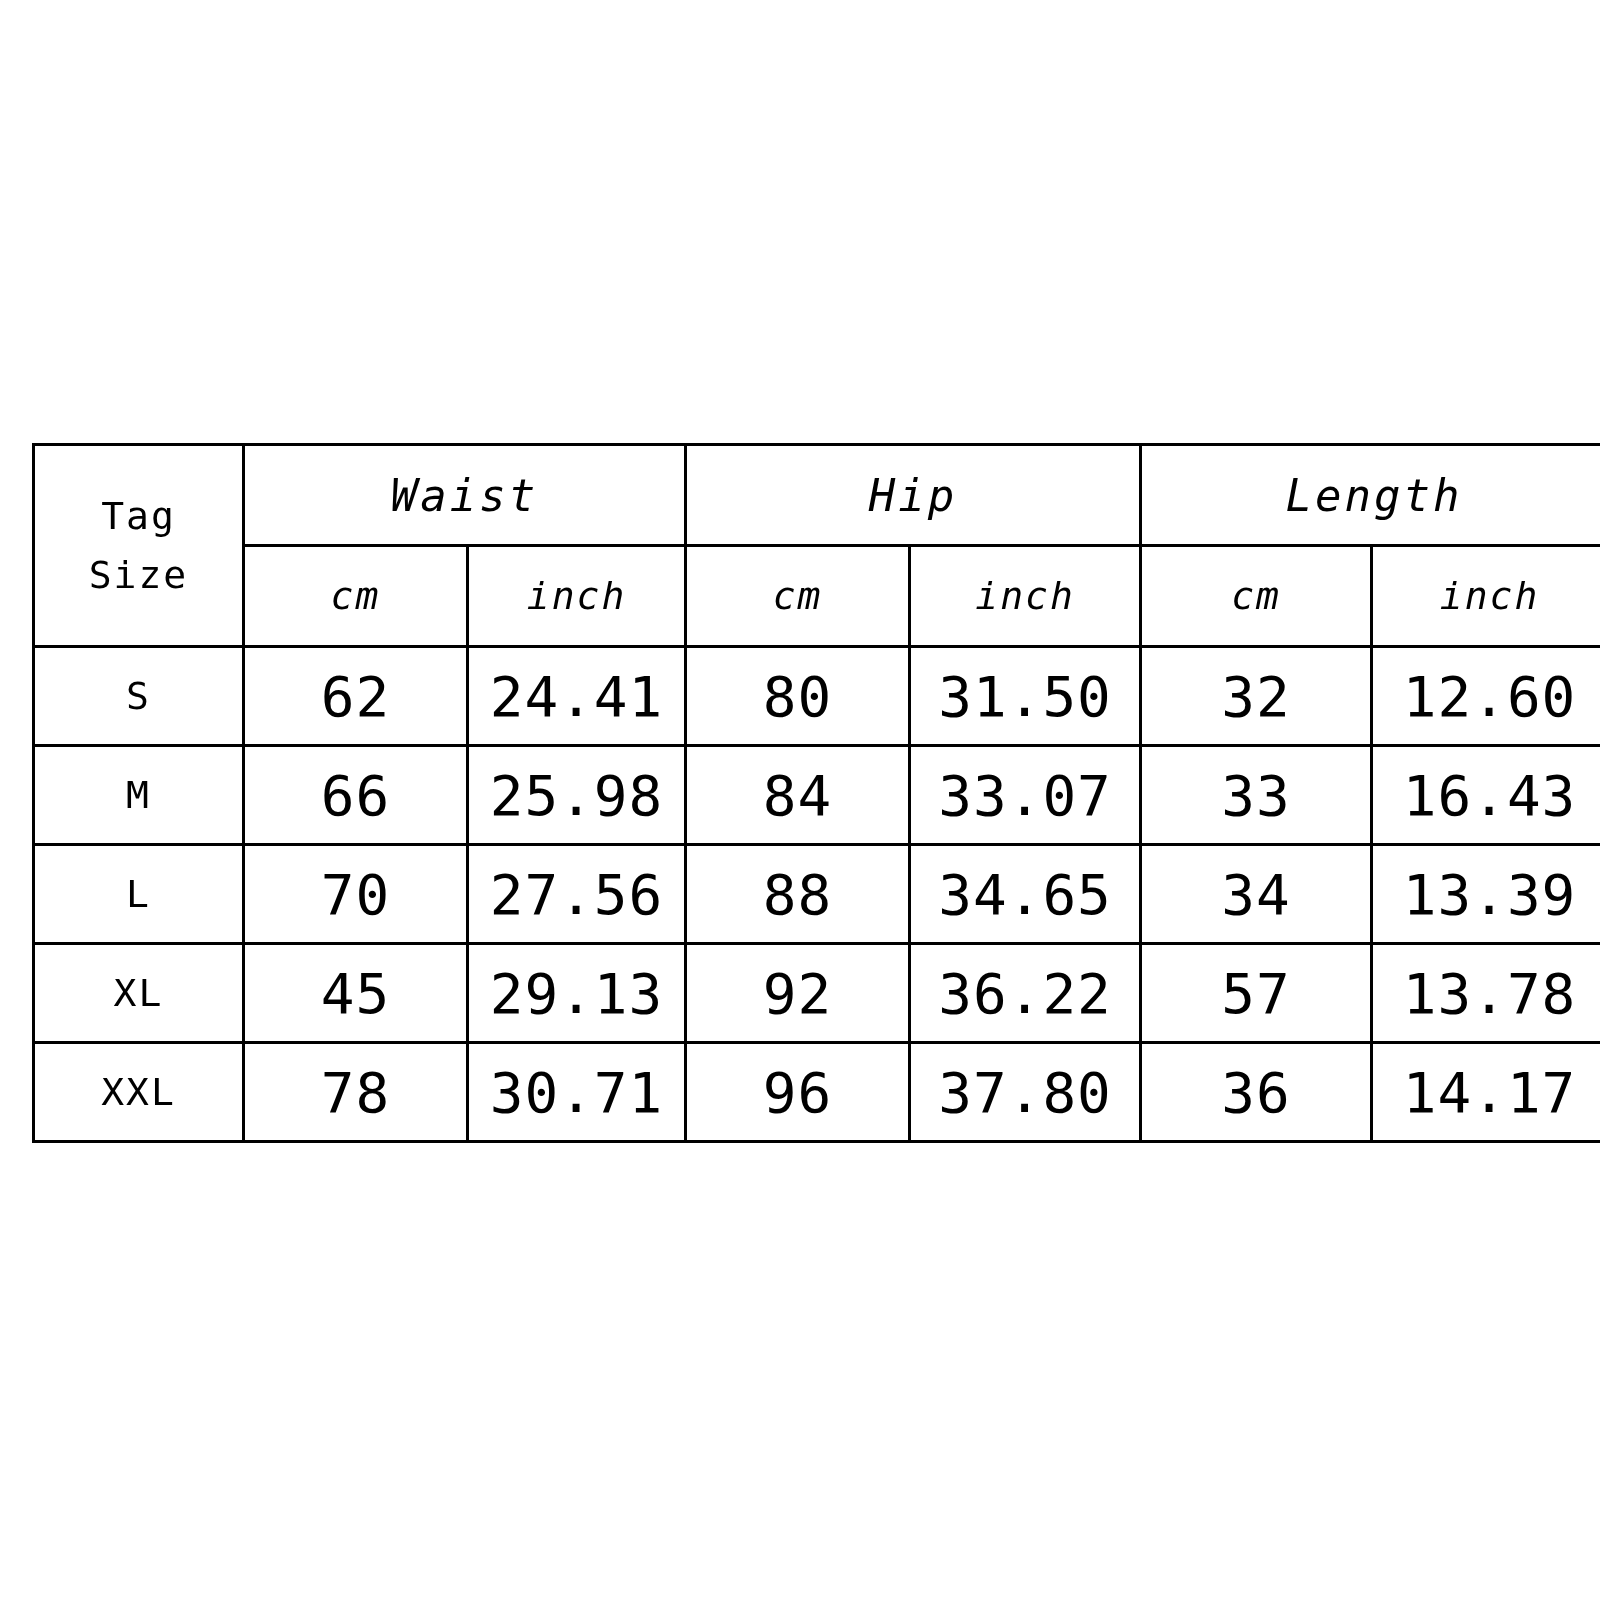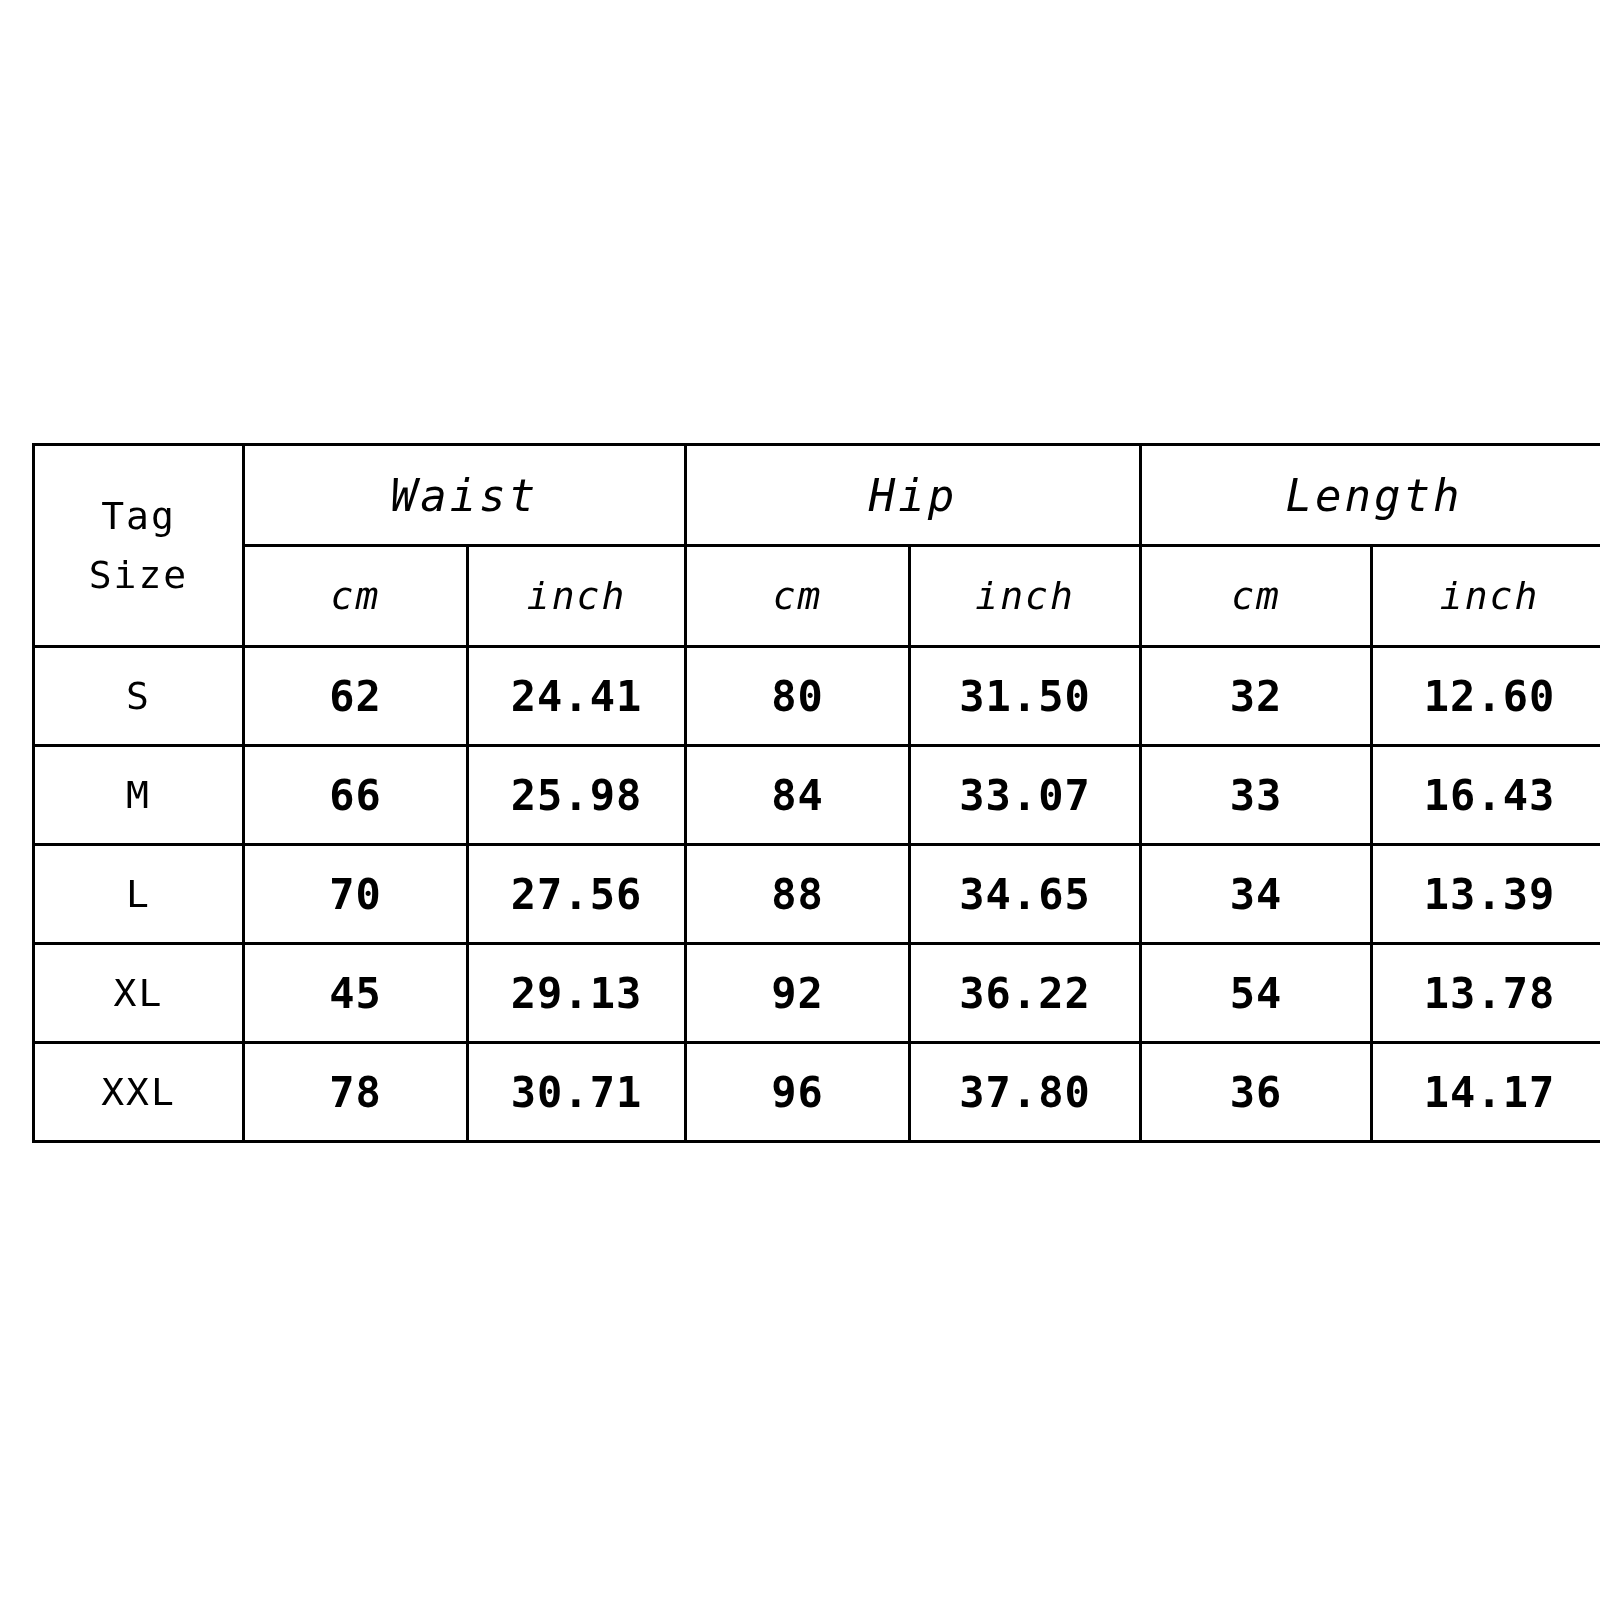--- a/index.html
+++ b/index.html
@@ -66,24 +66,23 @@
     font-style: italic;
   }
   td.size-cell {
     background: #d6e3bd;
     font-size: 38px;
     letter-spacing: 2px;
     height: 96px;
   }
   td.val-cell {
     background: #ffffff;
-    font-size: 42px;
+    font-size: 56px;
     letter-spacing: 1px;
     height: 96px;
-    font-weight: bold;
   }
   .tag-line { display: block; }
 </style>
 </head>
 <body>
 
 <div id="size-chart-wrap">
   <table class="size-chart">
     <colgroup>
       <col class="c-tag">
@@ -142,21 +141,21 @@
         <td class="val-cell">34</td>
         <td class="val-cell">13.39</td>
       </tr>
 
       <tr>
         <td class="size-cell">XL</td>
         <td class="val-cell">45</td>
         <td class="val-cell">29.13</td>
         <td class="val-cell">92</td>
         <td class="val-cell">36.22</td>
-        <td class="val-cell">54</td>
+        <td class="val-cell">57</td>
         <td class="val-cell">13.78</td>
       </tr>
 
       <tr>
         <td class="size-cell">XXL</td>
         <td class="val-cell">78</td>
         <td class="val-cell">30.71</td>
         <td class="val-cell">96</td>
         <td class="val-cell">37.80</td>
         <td class="val-cell">36</td>

